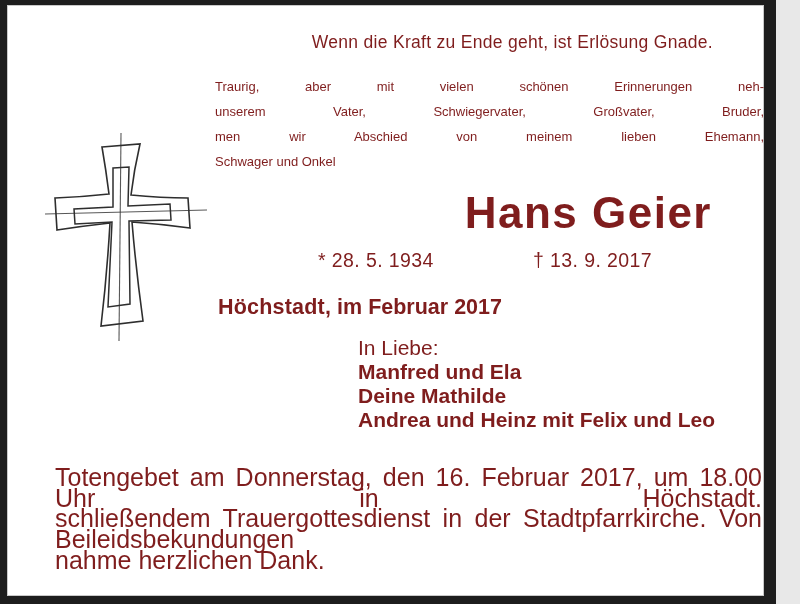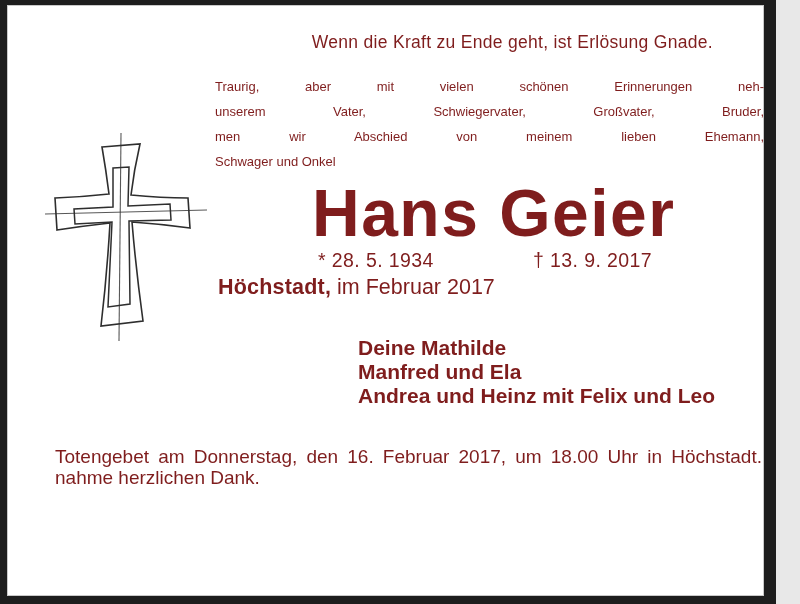--- a/index.html
+++ b/index.html
@@ -21,36 +21,36 @@
   .cross {
     position:absolute; left:28px; top:125px; width:175px; height:215px;
   }
   .intro {
     position:absolute; left:208px; top:69px; width:549px;
     font-size:13px; line-height:25px;
   }
   .jline { text-align:justify; text-align-last:justify; }
   .name {
     position:absolute; left:305px; top:175px; width:400px;
-    text-align:left; font-size:66px; line-height:66px;
+    text-align:right; font-size:44px; line-height:66px;
     font-weight:bold; letter-spacing:1.5px; white-space:nowrap;
   }
   .date { position:absolute; top:244px; font-size:19.5px; letter-spacing:0.4px; }
   .birth { left:311px; }
   .death { left:526px; }
-  .dateline { position:absolute; left:211px; top:270px; font-size:21.5px; }
+  .dateline { position:absolute; left:211px; top:290px; font-size:21.5px;font-weight:bold; }
   .dateline b { letter-spacing:0.2px; }
   .farewell {
     position:absolute; left:351px; top:331px;
     font-size:21px; line-height:24px;
   }
   .farewell .mourner { font-weight:bold; }
   .funeral {
-    position:absolute; left:48px; top:442px; width:707px;
-    font-size:19px; line-height:20.7px;
+    position:absolute; left:48px; top:462px; width:707px;
+    font-size:25px; line-height:20.7px;
   }
   svg .ln { fill:none; stroke:#3a3a3a; stroke-width:1.1; opacity:0.85; }
   svg .outline { fill:none; stroke:#2e2e2e; stroke-width:1.6; stroke-linejoin:miter; }
   svg .inner { fill:none; stroke:#2e2e2e; stroke-width:1.5; stroke-linejoin:miter; }
 </style>
 </head>
 <body>
 
 <div class="frame">
   <div class="content">
@@ -87,24 +87,26 @@
     </div>
 
     <div class="name">Hans Geier</div>
 
     <div class="date birth">* 28. 5. 1934</div>
     <div class="date death">† 13. 9. 2017</div>
 
     <div class="dateline"><b>Höchstadt,</b><span> im Februar 2017</span></div>
 
     <div class="farewell">
+      <div>In Liebe:</div>
+      <div class="mourner">Manfred und Ela</div>
       <div class="mourner">Deine Mathilde</div>
-      <div class="mourner">Manfred und Ela</div>
       <div class="mourner">Andrea und Heinz mit Felix und Leo</div>
     </div>
 
     <div class="funeral">
       <div class="jline">Totengebet am Donnerstag, den 16. Februar 2017, um 18.00 Uhr in Höchstadt.</div>
+      <div class="jline">schließendem Trauergottesdienst in der Stadtpfarrkirche. Von Beileidsbekundungen</div>
       <div>nahme herzlichen Dank.</div>
     </div>
 
   </div>
 </div>
 
 </body></html>

